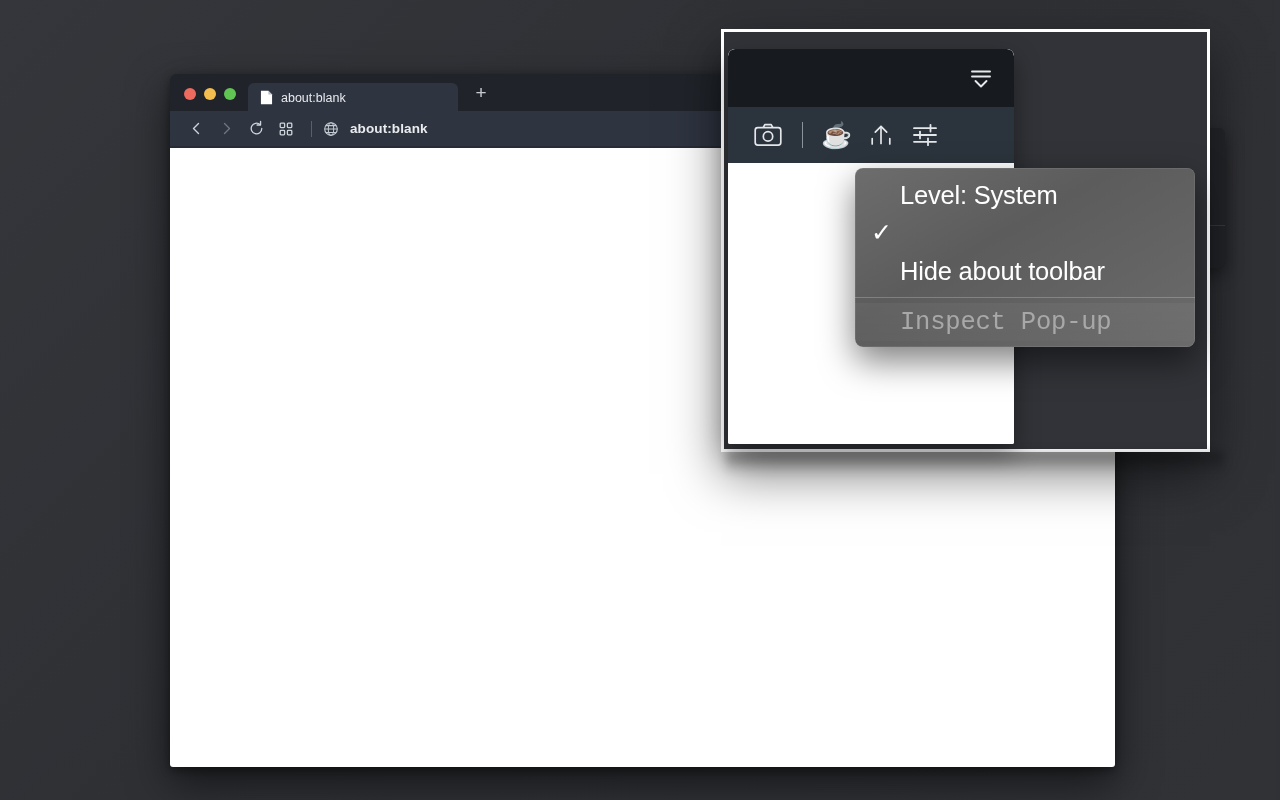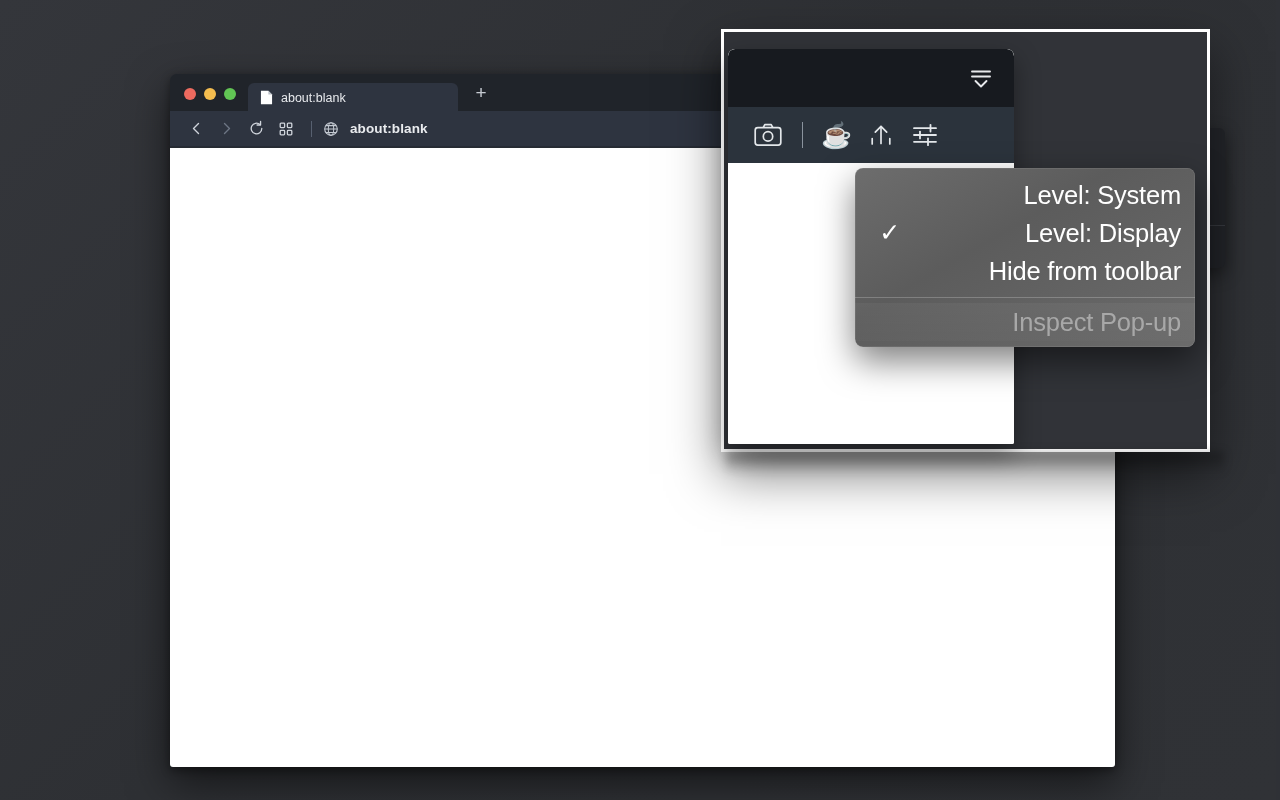--- a/index.html
+++ b/index.html
@@ -12,21 +12,20 @@
     font-family: "Liberation Sans", sans-serif;
     -webkit-font-smoothing: antialiased;
   }
 
   #desktop {
     position: relative;
     width: 1276px;
     height: 800px;
     background: linear-gradient(135deg, #34363b 0%, #2e3034 45%, #303236 100%);
     overflow: hidden;
-    text-align: right;
   }
 
   
   #browser-window {
     position: absolute;
     left: 170px;
     top: 74px;
     width: 945px;
     height: 693px;
     border-radius: 7px 7px 3px 3px;
@@ -241,20 +240,21 @@
     margin-top: -2px;
   }
   .menu-label { flex: 1; }
   .menu-sep {
     height: 1px;
     background: rgba(255,255,255,0.22);
     margin: 7px 0 5px 0;
   }
   .menu-footer {
     background: linear-gradient(180deg, rgba(255,255,255,0.045), rgba(255,255,255,0.015));
+    font-family: Liberation Mono, monospace;
   }
 </style>
 </head>
 <body>
 
 <div id="desktop">
 
   <div id="bg-panel">
     <div class="pl-divider"></div>
   </div>
@@ -379,27 +379,26 @@
 
   <div id="context-menu">
 
     <div class="menu-item">
       <span class="menu-check"></span>
       <span class="menu-label">Level: System</span>
     </div>
 
     <div class="menu-item">
       <span class="menu-check">✓</span>
-      <span class="menu-label">Level: Display</span>
     </div>
 
 
     <div class="menu-item">
       <span class="menu-check"></span>
-      <span class="menu-label">Hide from toolbar</span>
+      <span class="menu-label">Hide about toolbar</span>
     </div>
 
 
     <div class="menu-sep"></div>
 
     <div class="menu-footer">
       <div class="menu-item disabled">
         <span class="menu-check"></span>
         <span class="menu-label">Inspect Pop-up</span>
       </div>

